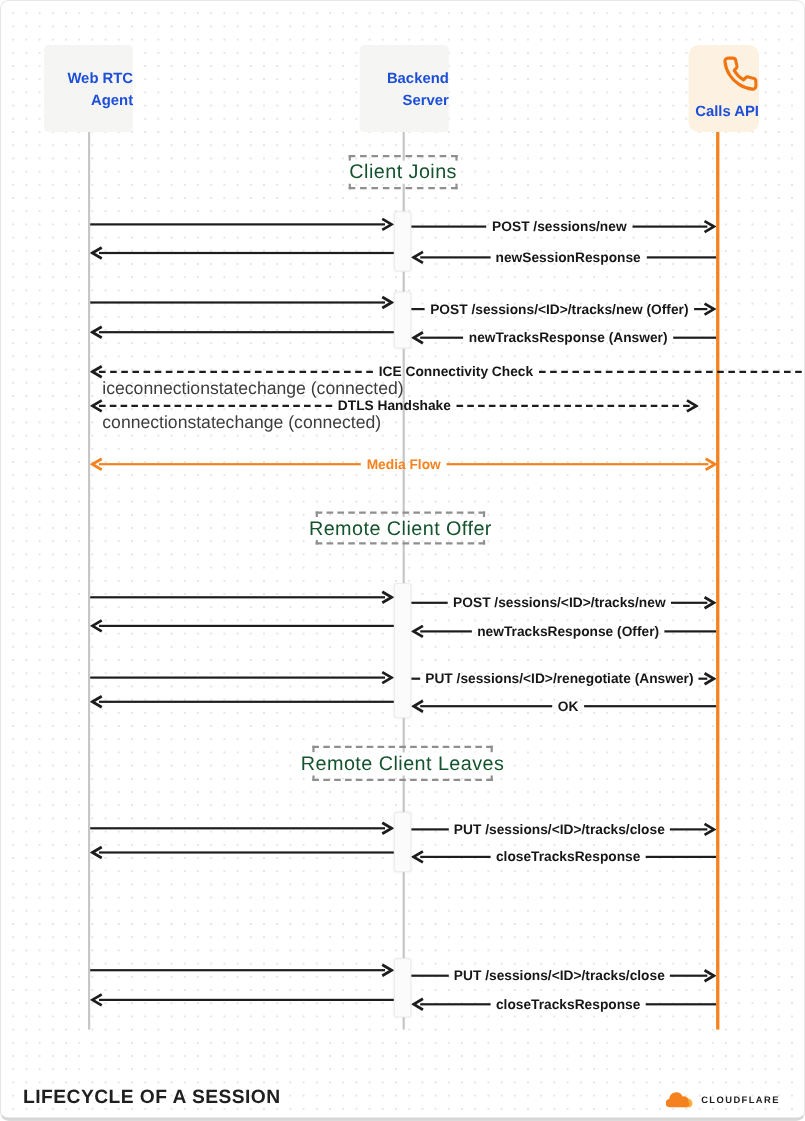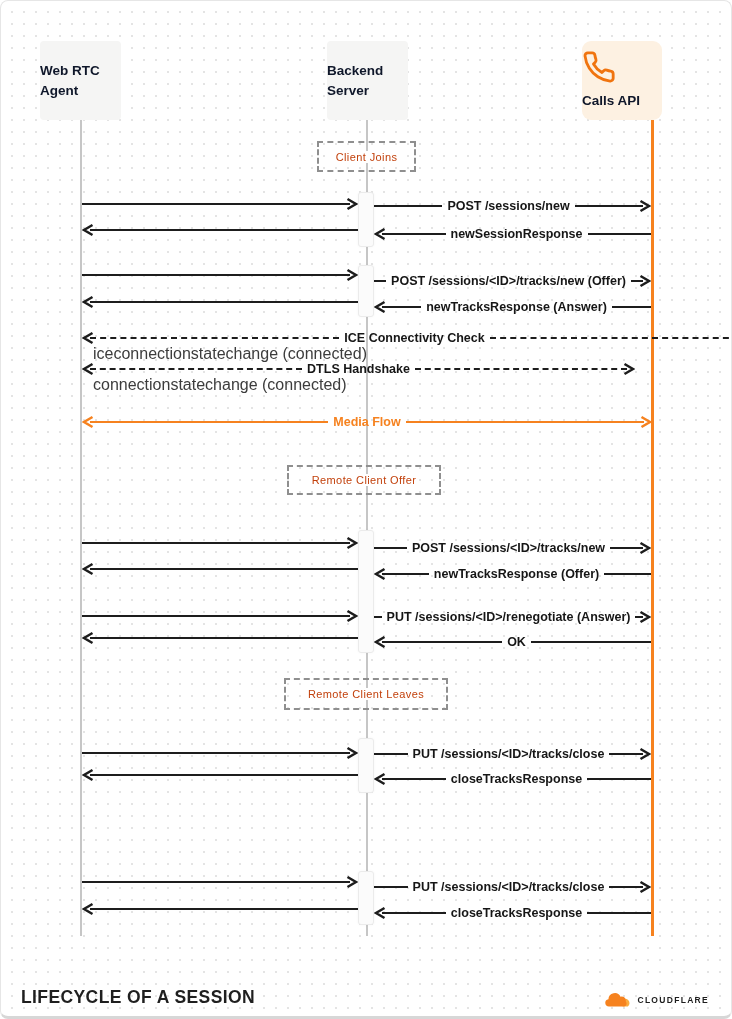--- a/index.html
+++ b/index.html
@@ -9,42 +9,42 @@
     font-family:"Liberation Sans","DejaVu Sans",sans-serif;
     background-color:#ffffff;
     background-image:radial-gradient(#e4e4e4 1.1px, transparent 1.2px);
     background-size:12px 12px;background-position:5px 5px;
     border:1px solid #e6e6e6;border-bottom:3px solid #d7d7d7;
     border-radius:8px;overflow:hidden;
   }
   
   .actor{
     position:absolute;top:40px;height:79px;display:flex;flex-direction:column;
-    align-items:flex-start;justify-content:center;text-align:center;
-    font-size:13.5px;font-weight:bold;color:#0f172a;line-height:1.45;z-index:6;
+    align-items:flex-end;justify-content:center;text-align:center;
+    font-size:13.5px;font-weight:bold;color:#1d4ed8;line-height:1.45;z-index:6;
   }
   .actor.gray{background:#f5f5f4;border-radius:4px;}
   .actor.cream{background:#fdf1e2;border-radius:9px;}
   .actor .ic{margin-bottom:7px;line-height:0;}
   
   .lifeline{position:absolute;top:119px;height:816px;width:2px;background:#c6c6c6;z-index:1;}
   .lifeline.orange{background:#f6821f;width:2.5px;}
   
   .activation{
     position:absolute;left:357px;width:16px;background:#fbfbfb;
     border:1px solid #ebebeb;border-radius:3px;z-index:2;
     box-shadow:0 0 3px rgba(0,0,0,0.04);
   }
   
   .section{
     position:absolute;border:2px dashed #8f8f8f;z-index:4;
     display:flex;align-items:center;justify-content:center;
   }
   .section span{
-    font-size:11px;color:#c2410c;letter-spacing:0.4px;background:#fff;
+    font-size:18px;color:#14532d;letter-spacing:0.4px;background:#fff;
     padding:0 3px;white-space:nowrap;
   }
   
   .msg{position:absolute;display:flex;align-items:center;height:16px;margin-top:-8px;z-index:3;}
   .msg .seg{flex:1;border-top:2.5px solid #1d1d1d;min-width:2px;}
   .msg.dashed .seg{border-top-style:dashed;}
   .msg .lbl{
     padding:0 5px;font-size:12.5px;font-weight:bold;color:#161616;
     white-space:nowrap;line-height:1;
   }
@@ -81,21 +81,21 @@
   <div class="activation" style="top:870px;height:54px"></div>
 
   <div class="actor gray" style="left:39px;width:81px">
     <span>Web RTC</span>
     <span>Agent</span>
   </div>
   <div class="actor gray" style="left:326px;width:81px">
     <span>Backend</span>
     <span>Server</span>
   </div>
-  <div class="actor cream" style="left:581px;width:80px">
+  <div class="actor cream" style="left:625px;width:64px">
     <span class="ic">
       <svg width="34" height="34" viewBox="0 0 24 24" fill="none" stroke="#f0740f" stroke-width="2" stroke-linecap="round" stroke-linejoin="round">
         <path d="M22 16.92v3a2 2 0 0 1-2.18 2 19.79 19.79 0 0 1-8.63-3.07 19.5 19.5 0 0 1-6-6 19.79 19.79 0 0 1-3.07-8.67A2 2 0 0 1 4.11 2h3a2 2 0 0 1 2 1.72 12.84 12.84 0 0 0 .7 2.81 2 2 0 0 1-.45 2.11L8.09 9.91a16 16 0 0 0 6 6l1.27-1.27a2 2 0 0 1 2.11-.45 12.84 12.84 0 0 0 2.81.7A2 2 0 0 1 22 16.92z"></path>
       </svg>
     </span>
     <span>Calls API</span>
   </div>
 
   <div class="section" style="left:316px;top:140px;width:99px;height:31px">
     <span>Client Joins</span>

